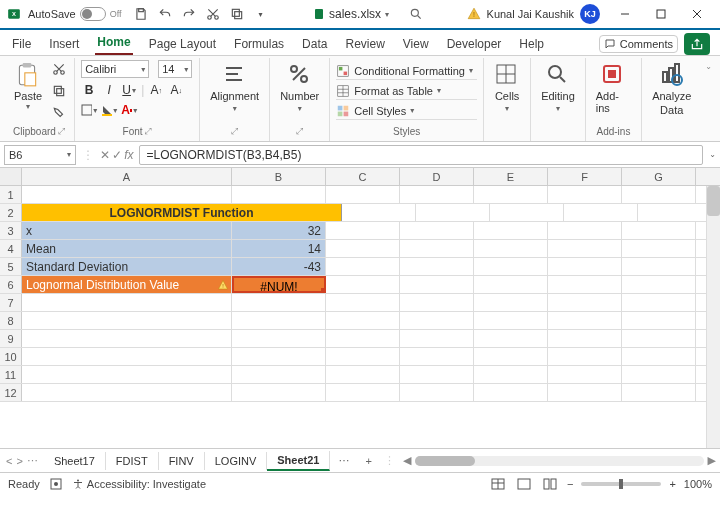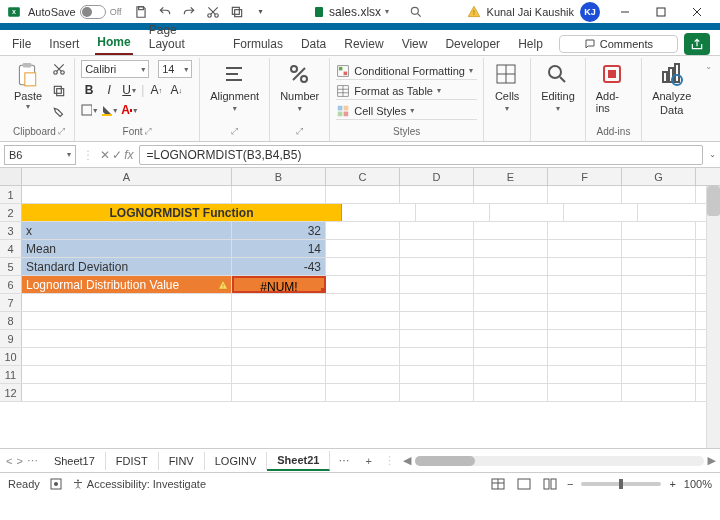--- a/index.html
+++ b/index.html
@@ -1,36 +1,36 @@
 <!DOCTYPE html>
 <html><head>
 <meta charset="utf-8">
 <style>
   * { box-sizing: border-box; margin: 0; padding: 0; }
   body { font-family: "Segoe UI", Arial, sans-serif; font-size: 12px; background: #fff; width: 720px; height: 520px; overflow: hidden; position: relative; color: #333; }
-  .titlebar { height: 30px; display: flex; align-items: center; padding: 0 6px; border-bottom: 7px solid #0369a1; }
+  .titlebar { height: 30px; display: flex; align-items: center; padding: 0 6px; border-bottom: 2px solid #0369a1; }
   .tb-icon { width: 16px; height: 16px; margin-right: 6px; color: #107c41; display:flex; align-items:center; justify-content:center;}
   .autosave { display: flex; align-items: center; gap: 4px; font-size: 11px; margin-right: 10px; }
   .toggle { width: 26px; height: 14px; border: 1px solid #999; border-radius: 8px; position: relative; background: #fff; }
   .toggle::after { content:""; position:absolute; width:10px; height:10px; border-radius:50%; background:#888; top:1px; left:1px; }
   .qat { display:flex; gap:6px; align-items:center; }
   .qat .qi { width:18px; height:18px; display:flex; align-items:center; justify-content:center; color:#555; }
   .title-center { flex:1; display:flex; align-items:center; justify-content:center; gap:20px; }
   .filename { display:flex; align-items:center; gap:4px; font-size:12px; }
   .search-icon { color:#666; }
   .user-area { display:flex; align-items:center; gap:6px; font-size:11px; }
   .warn { width:14px; height:14px; }
   .avatar { width:20px; height:20px; border-radius:50%; background:#1d4ed8; color:#fff; font-size:9px; display:flex; align-items:center; justify-content:center; font-weight:bold; }
   .win-controls { display:flex; gap:2px; margin-left:8px; }
   .win-btn { width:34px; height:24px; display:flex; align-items:center; justify-content:center; color:#333; }
   .tabs { height:26px; display:flex; align-items:flex-end; padding:0 10px; gap:14px; border-bottom:1px solid #d0d0d0; font-size:12px; }
   .tab { padding:4px 2px; color:#444; }
   .tab.active { color:#0f7b3f; border-bottom:2px solid #7f1d1d; font-weight:600;}
   .tabs-right { margin-left:auto; display:flex; gap:6px; align-items:center; }
-  .comments-btn { border:1px solid #ccc; border-radius:4px; padding:2px 24px; font-size:11px; display:flex; align-items:center; gap:4px; }
+  .comments-btn { border:1px solid #ccc; border-radius:4px; padding:2px 4px; font-size:11px; display:flex; align-items:center; gap:4px; }
   .share-btn { background:#107c41; color:#fff; border-radius:4px; width:26px; height:22px; display:flex; align-items:center; justify-content:center; }
   .ribbon { height:86px; border-bottom:1px solid #ccc; display:flex; padding:2px 4px 0 4px; background:#fafafa; }
   .group { border-right:1px solid #ddd; padding:2px 6px; display:flex; flex-direction:column; justify-content:space-between; }
   .group-label { font-size:10px; color:#666; text-align:center; padding:1px 0 2px 0; display:flex; justify-content:center; gap:2px; align-items:center;}
   .launcher { font-size:9px; color:#888; }
   .clip-top { display:flex; gap:4px; height:58px; align-items:flex-start; }
   .paste-big { display:flex; flex-direction:column; align-items:center; gap:0; padding:2px 4px; }
   .paste-big .icon { width:28px; height:28px; }
   .paste-big .lbl { font-size:11px; }
   .small-col { display:flex; flex-direction:column; gap:4px; }

